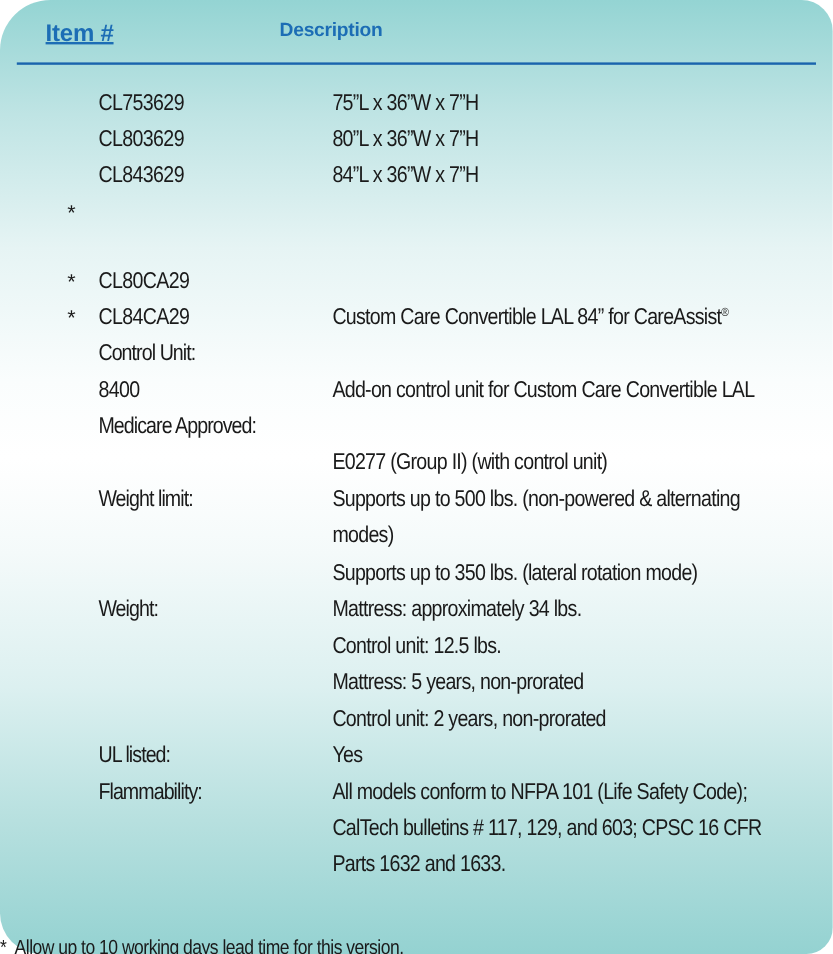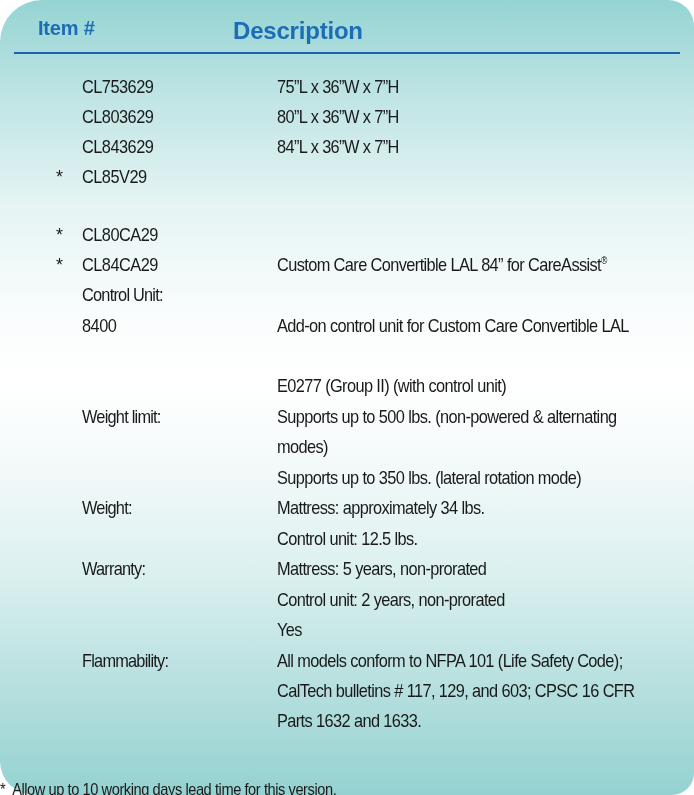--- a/index.html
+++ b/index.html
@@ -40,27 +40,28 @@
     height: 36px;
   }
   .header .col-item {
     position: absolute;
     left: 0;
     top: 0;
     font-weight: bold;
     font-size: 20px;
     color: #1c6db5;
     letter-spacing: -0.2px;
+    text-decoration: underline;
   }
   .header .col-desc {
     position: absolute;
     left: 195px;
     top: 0;
     font-weight: bold;
-    font-size: 24px;
+    font-size: 16px;
     color: #1c6db5;
     letter-spacing: -0.2px;
   }
   .header-rule {
     position: absolute;
     left: 14px;
     top: 52px;
     width: 666px;
     height: 2px;
     background: #1a64ad;
@@ -148,41 +149,41 @@
       <span class="left"><span class="narrow">CL803629</span></span>
       <span class="right"><span class="narrow">80”L x 36”W x 7”H</span></span>
     </div>
     <div class="row" style="top:132px">
       <span class="star"></span>
       <span class="left"><span class="narrow">CL843629</span></span>
       <span class="right"><span class="narrow">84”L x 36”W x 7”H</span></span>
     </div>
     <div class="row" style="top:162px">
       <span class="star">*</span>
-      <span class="left"><span class="narrow">CL85V29</span></span>
     </div>
     <div class="row" style="top:220px">
       <span class="star">*</span>
       <span class="left"><span class="narrow">CL80CA29</span></span>
     </div>
     <div class="row" style="top:250px">
       <span class="star">*</span>
       <span class="left"><span class="narrow">CL84CA29</span></span>
       <span class="right"><span class="narrow"><span>Custom Care Convertible LAL 84” for CareAssist</span><sup>®</sup></span></span>
     </div>
 
     <div class="row" style="top:280px">
       <span class="left bold"><span class="narrow">Control Unit:</span></span>
     </div>
     <div class="row" style="top:311px">
       <span class="left"><span class="narrow">8400</span></span>
       <span class="right"><span class="narrow">Add-on control unit for Custom Care Convertible LAL</span></span>
     </div>
 
     <div class="row" style="top:341px">
+      <span class="left bold"><span class="narrow">Medicare Approved:</span></span>
     </div>
     <div class="row" style="top:371px">
       <span class="right"><span class="narrow">E0277 (Group II) (with control unit)</span></span>
     </div>
 
     <div class="row" style="top:402px">
       <span class="left bold"><span class="narrow">Weight limit:</span></span>
       <span class="right"><span class="narrow">Supports up to 500 lbs. (non-powered &amp; alternating</span></span>
     </div>
     <div class="row" style="top:432px">
@@ -194,28 +195,28 @@
 
     <div class="row" style="top:493px">
       <span class="left bold"><span class="narrow">Weight:</span></span>
       <span class="right"><span class="narrow">Mattress: approximately 34 lbs.</span></span>
     </div>
     <div class="row" style="top:524px">
       <span class="right"><span class="narrow">Control unit: 12.5 lbs.</span></span>
     </div>
 
     <div class="row" style="top:554px">
-      <span class="left bold"><span class="narrow">Warranty:</span></span>
       <span class="right"><span class="narrow">Mattress: 5 years, non-prorated</span></span>
     </div>
     <div class="row" style="top:585px">
       <span class="right"><span class="narrow">Control unit: 2 years, non-prorated</span></span>
     </div>
 
     <div class="row" style="top:615px">
+      <span class="left bold"><span class="narrow">UL listed:</span></span>
       <span class="right"><span class="narrow">Yes</span></span>
     </div>
 
     <div class="row" style="top:646px">
       <span class="left bold"><span class="narrow">Flammability:</span></span>
       <span class="right"><span class="narrow">All models conform to NFPA 101 (Life Safety Code);</span></span>
     </div>
     <div class="row" style="top:676px">
       <span class="right"><span class="narrow">CalTech bulletins # 117, 129, and 603; CPSC 16 CFR</span></span>
     </div>

